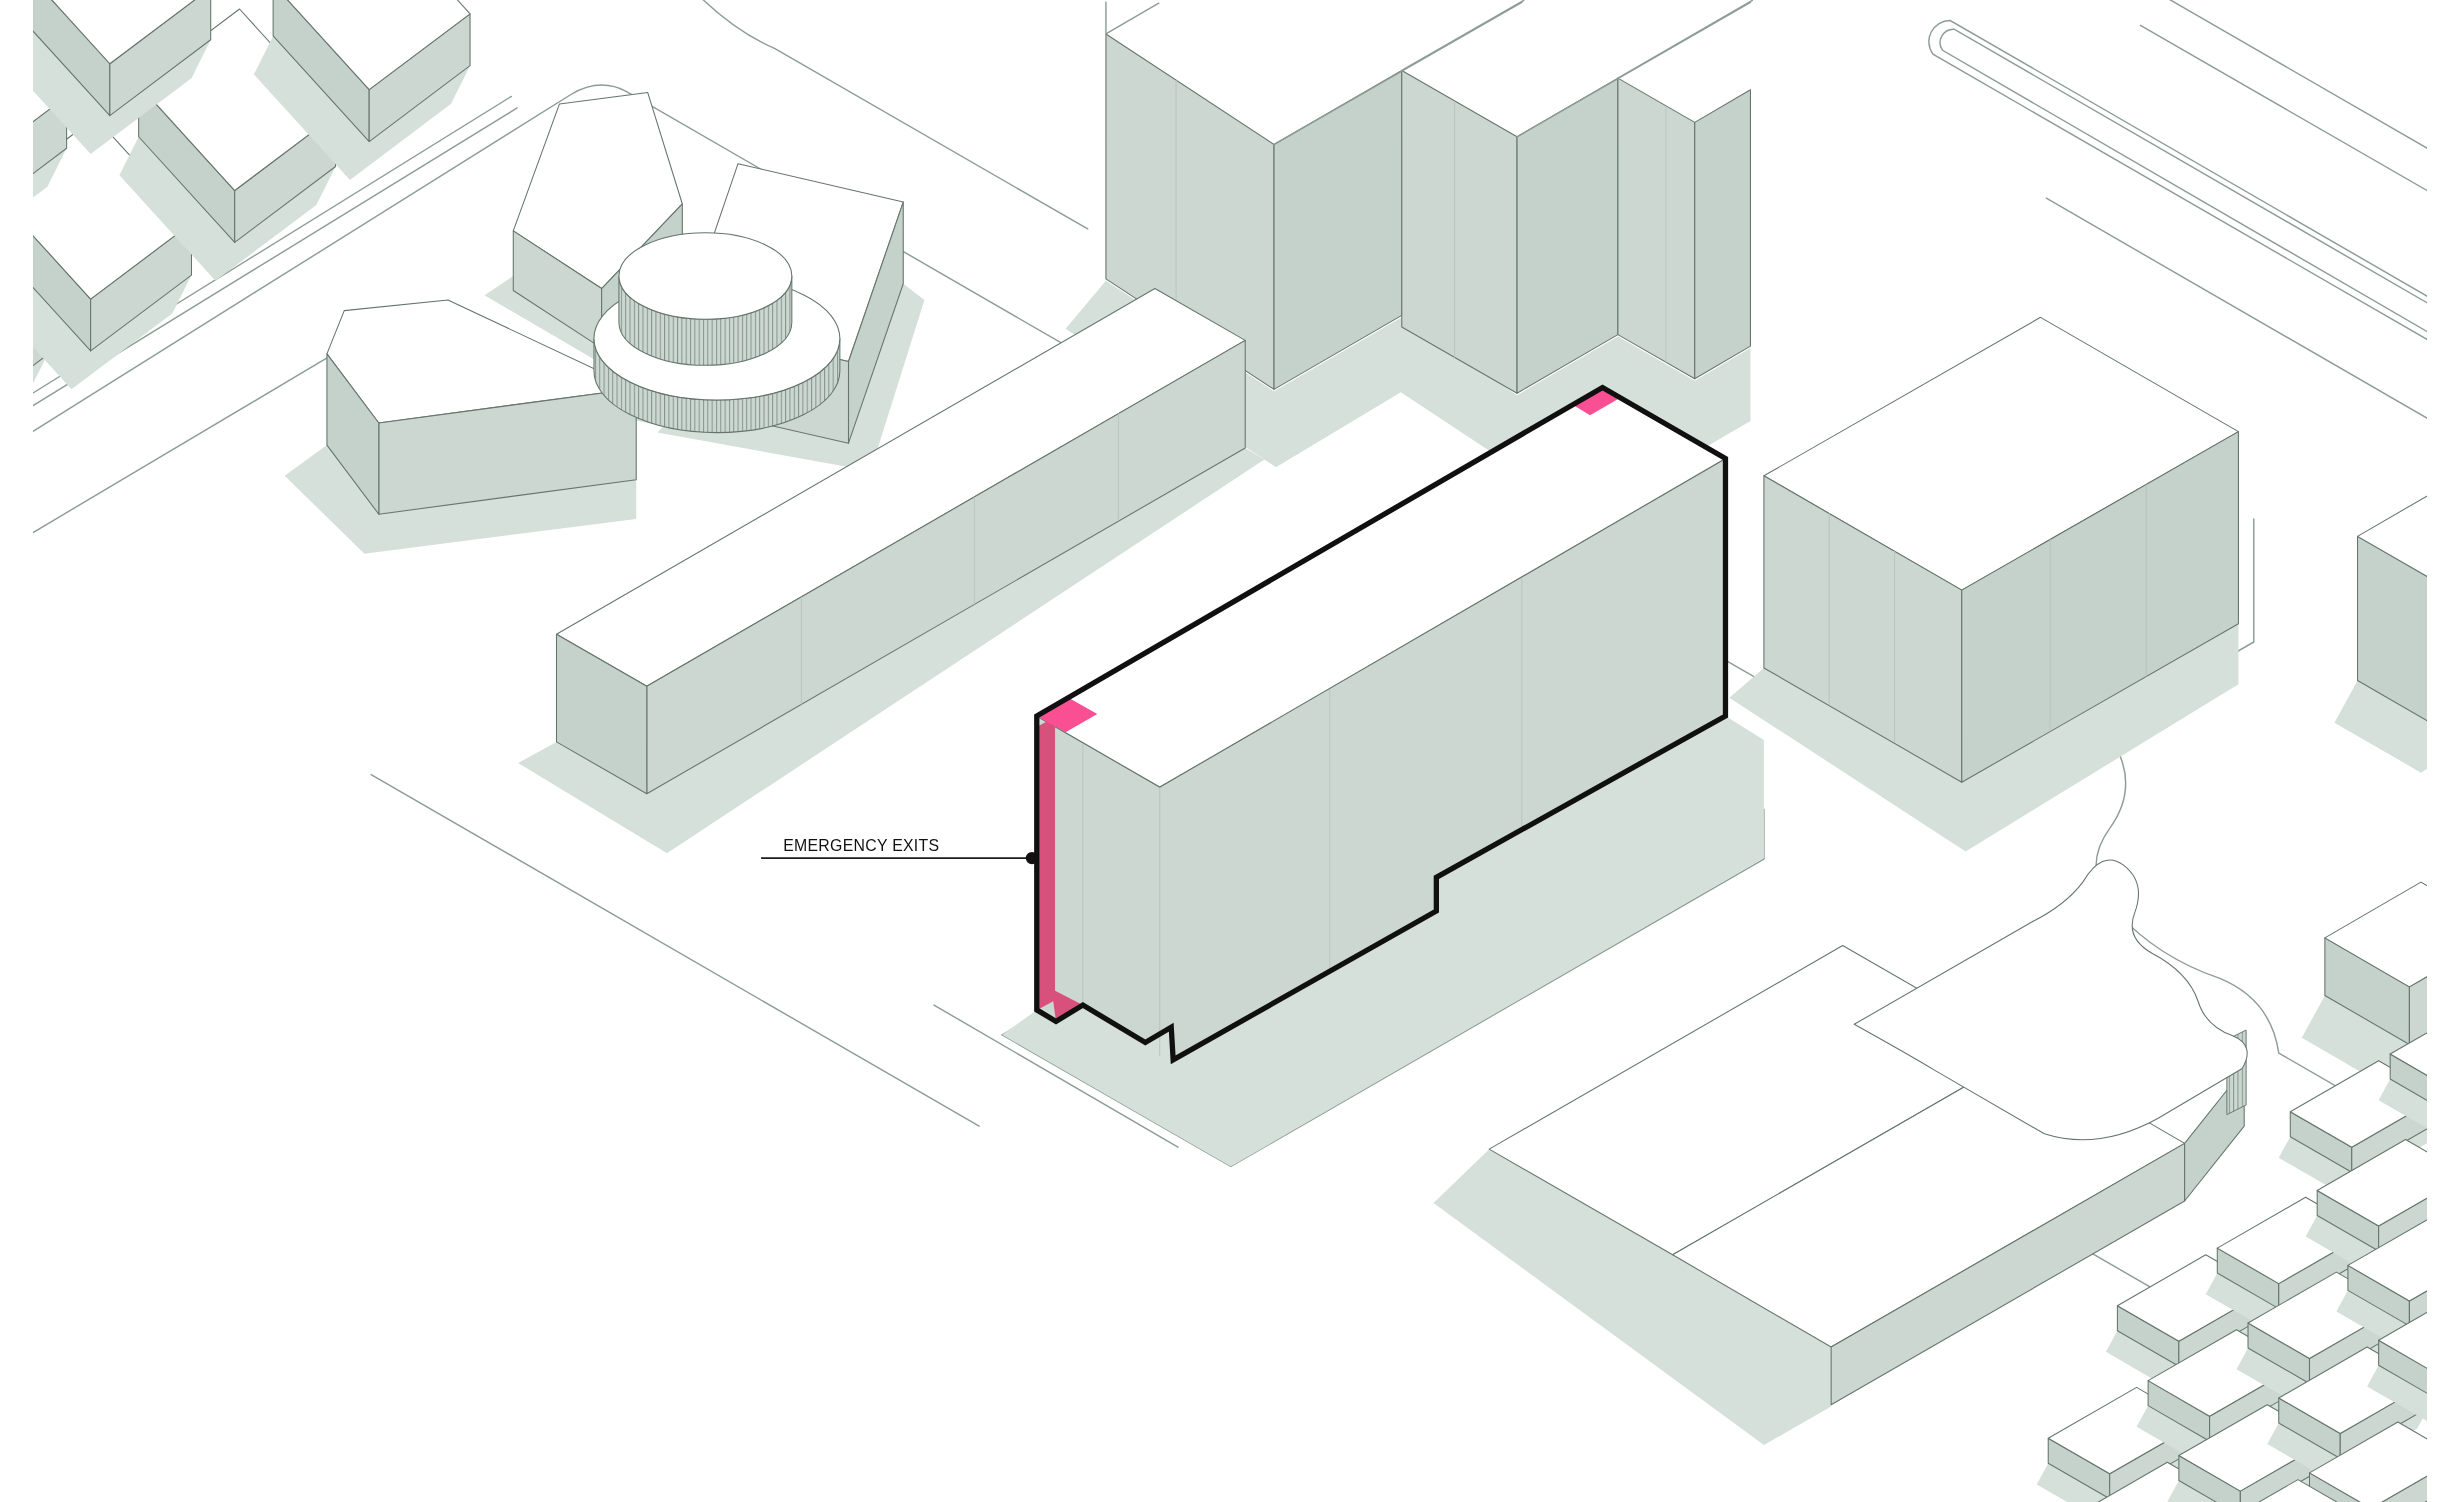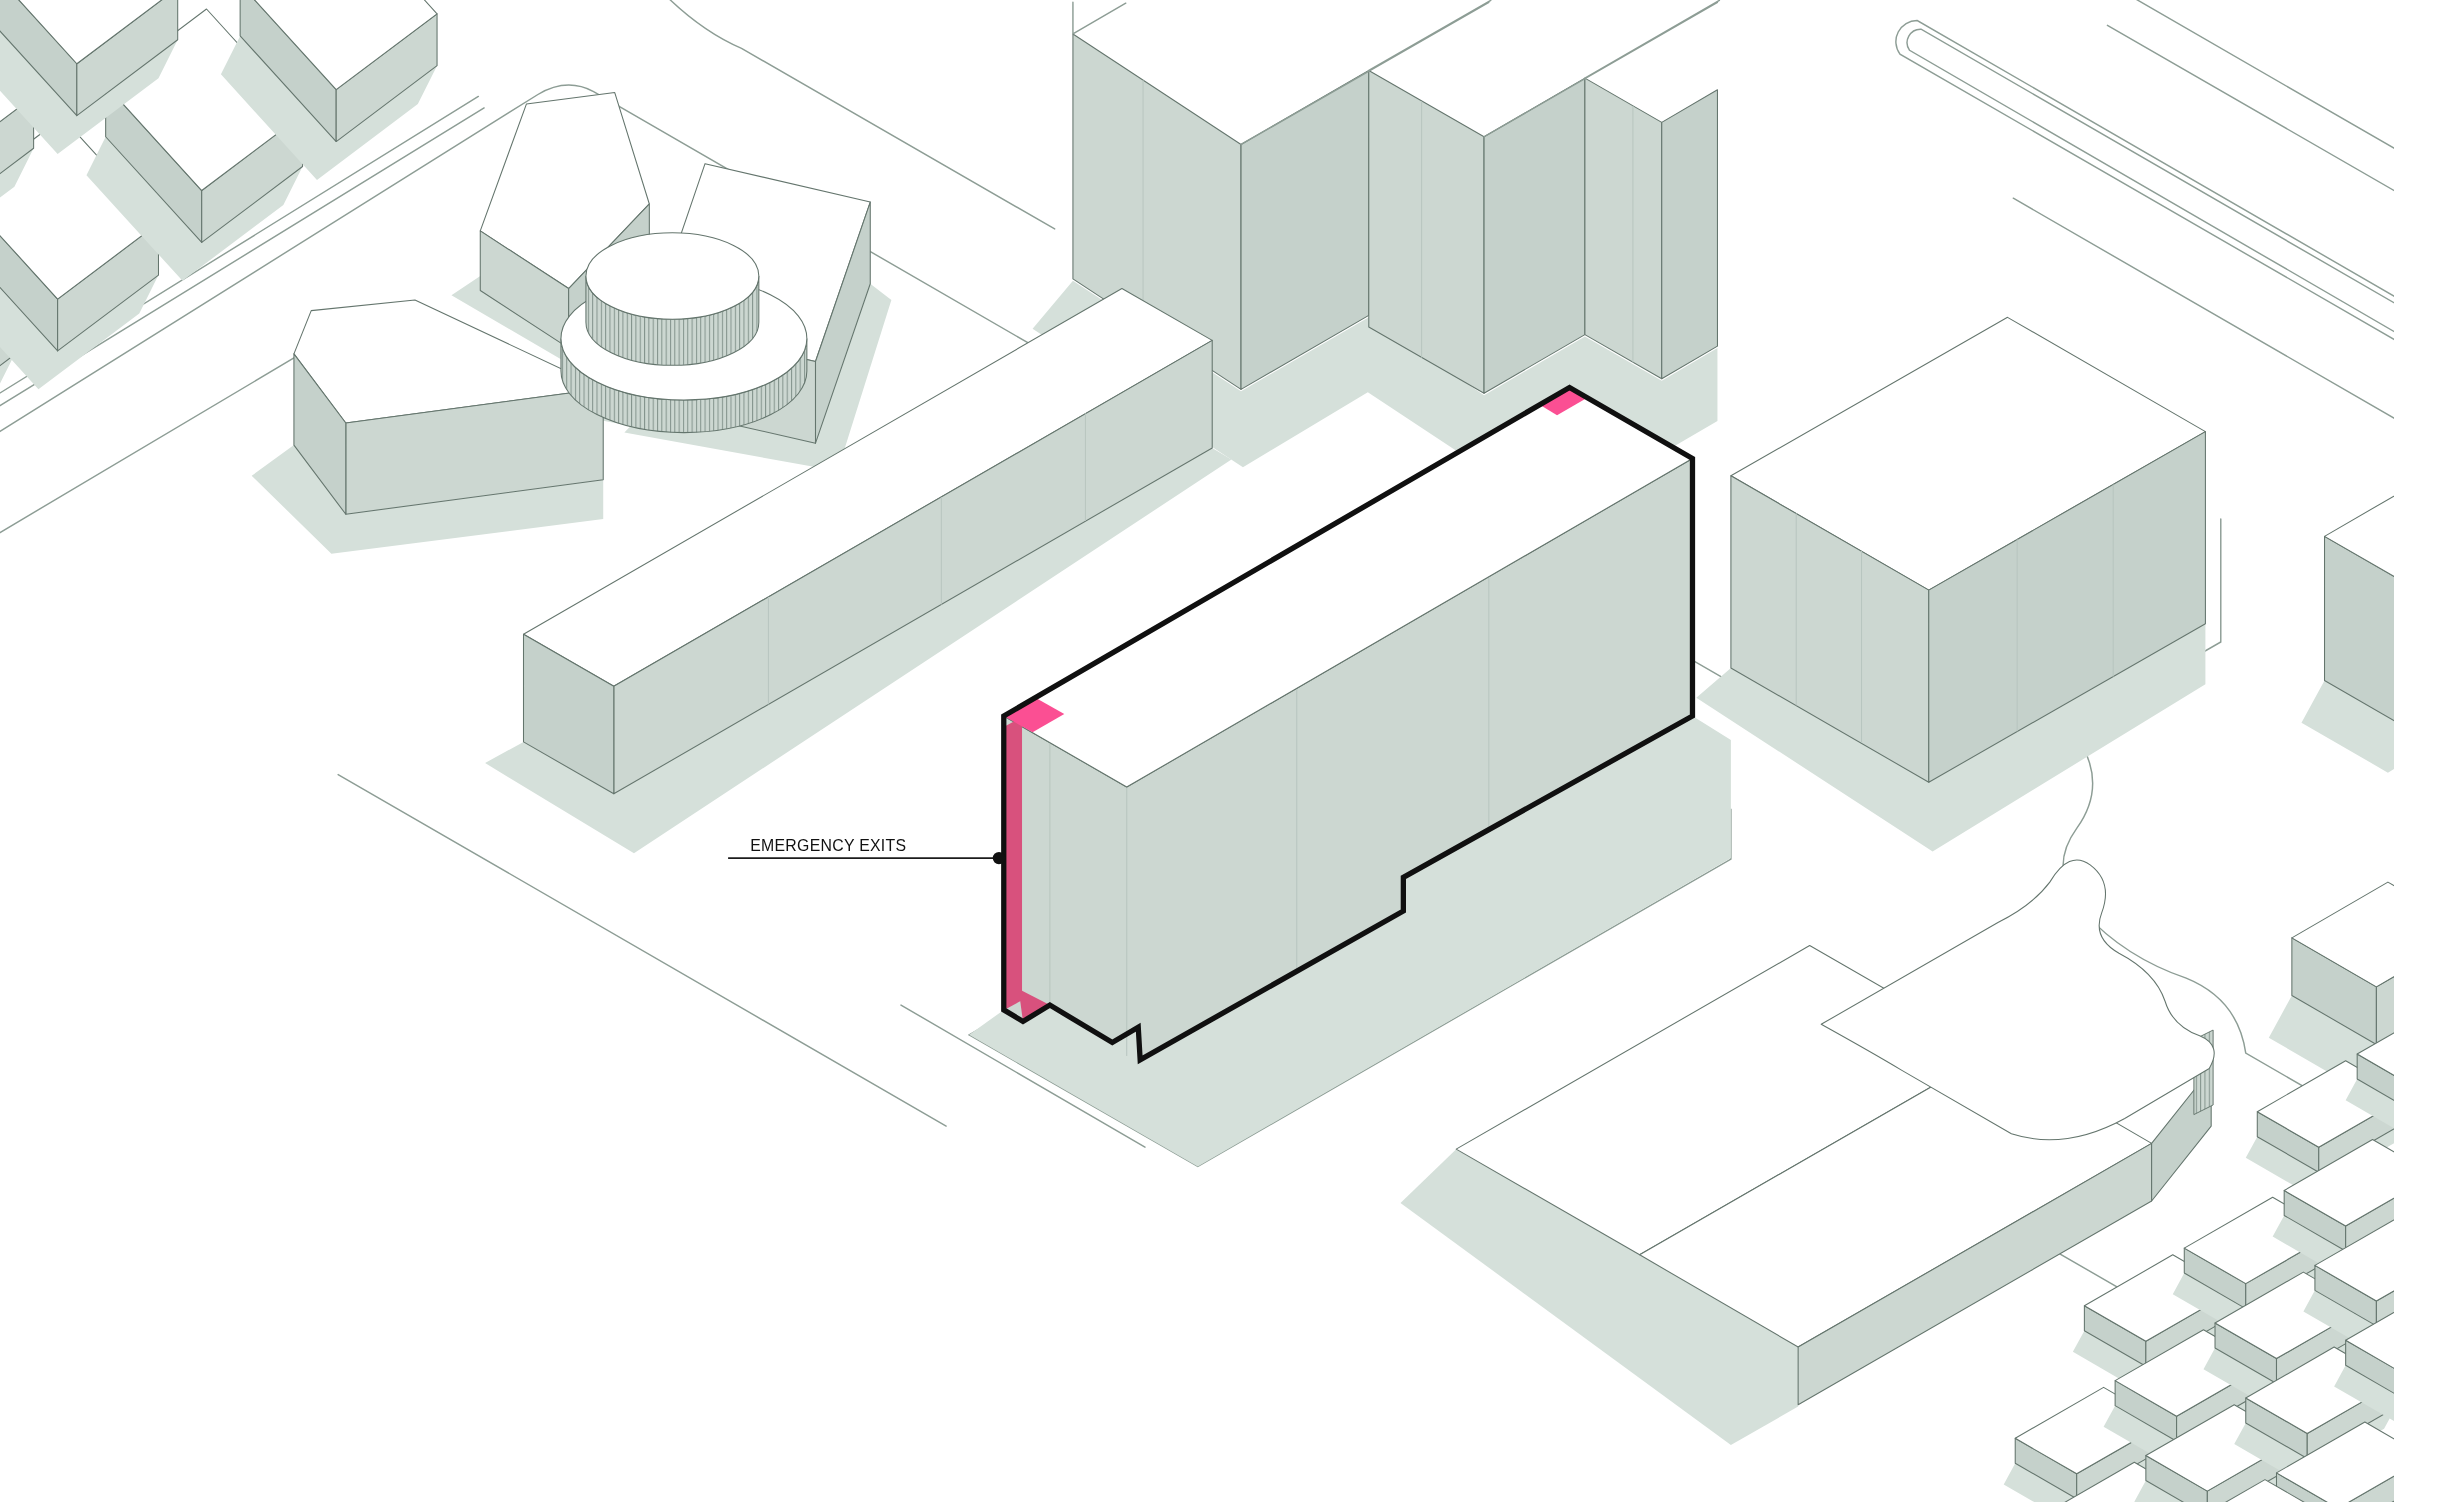--- a/index.html
+++ b/index.html
@@ -1,16 +1,16 @@
 <!DOCTYPE html>
 <html style="--c-background: #ffffff; --c-roof-white: #ffffff; --c-wall-light: #ccd7d1; --c-wall-medium: #c5d1cb; --c-shadow: #d5e0da; --c-outline-thin: #64756d; --c-ground-line: #8d9d95; --c-highlight-outline: #101010; --c-exit-pink: #d8517d; --c-exit-pink-bright: #fb4f93; --c-label-text: #111111;"><head>
 <meta charset="utf-8">
 <style>
   html,body{margin:0;padding:0;background:#fff;}
-  .stage{position:relative;width:2394px;height:1503px;overflow:hidden;background:var(--c-background,#fff);}
+  .stage{position:relative;width:2394px;height:1503px;overflow:hidden;background:var(--c-background,#fff);margin-left:33px;}
   svg{display:block}
   .roof {fill:var(--c-roof-white,#fff);stroke:var(--c-outline-thin,#64756d);stroke-width:1.1;stroke-linejoin:round;}
   .wall {fill:var(--c-wall-light,#ccd7d1);stroke:var(--c-outline-thin,#64756d);stroke-width:1.1;stroke-linejoin:round;}
   .wall2{fill:var(--c-wall-medium,#c4d0ca);stroke:var(--c-outline-thin,#64756d);stroke-width:1.1;stroke-linejoin:round;}
   .shadow{fill:var(--c-shadow,#d5e0da);stroke:none;}
   .gline{stroke:var(--c-ground-line,#8d9d95);stroke-width:1.5;fill:none;stroke-linecap:round;}
   .fold{stroke:#b7c4be;stroke-width:1;fill:none;}
   .hl-outline{stroke:var(--c-highlight-outline,#101010);stroke-width:5.5;fill:none;stroke-linejoin:miter;}
   .pink {fill:var(--c-exit-pink,#d8517d);stroke:none;}
   .pinkB{fill:var(--c-exit-pink-bright,#fb4f93);stroke:none;}

